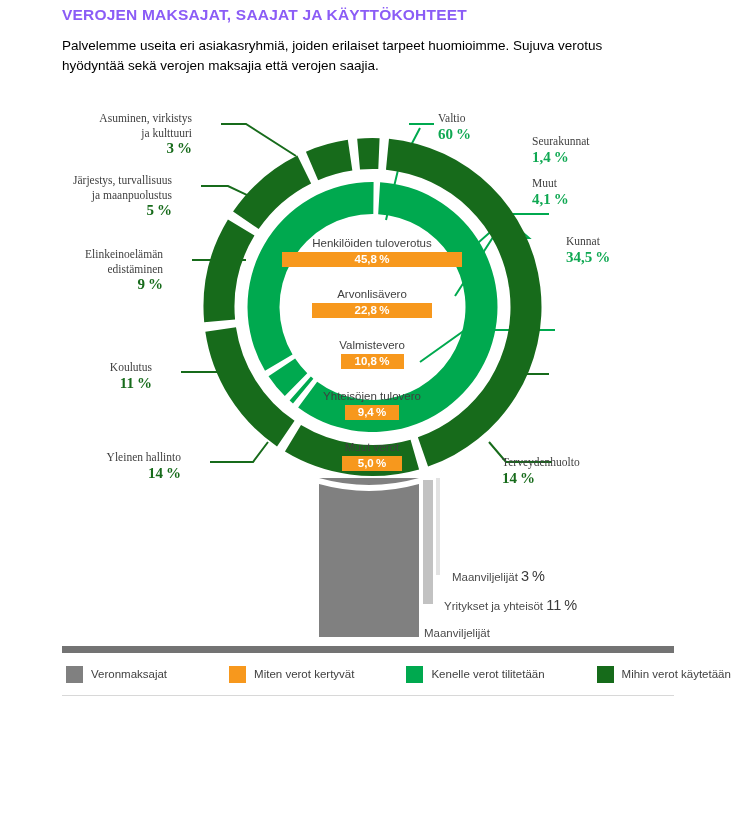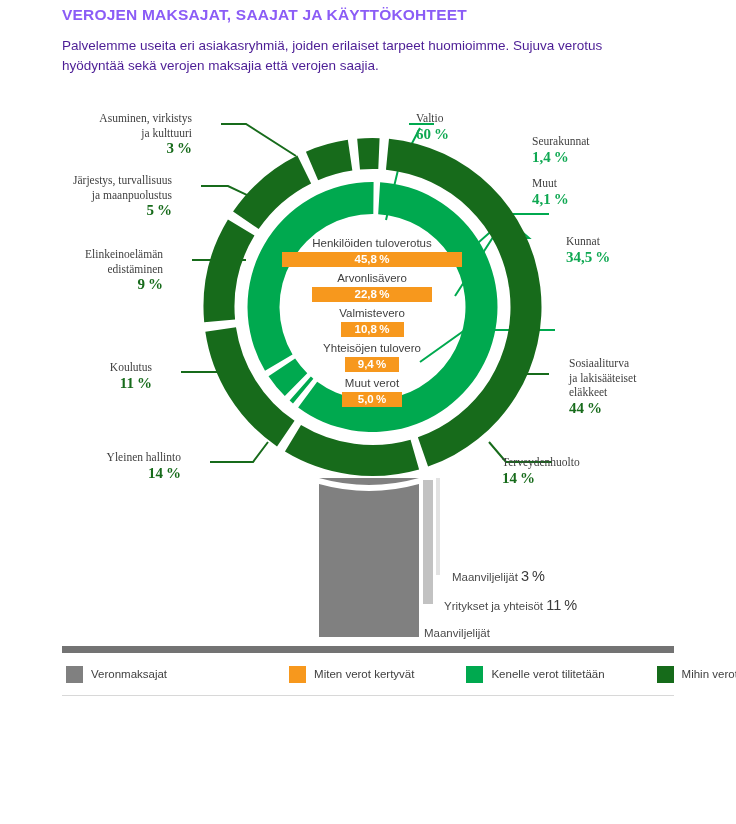--- a/index.html
+++ b/index.html
@@ -14,41 +14,41 @@
   .page{position:relative;width:736px;height:824px;}
 
   
   .title{
     position:absolute;left:62px;top:6px;
     font-size:15.5px;font-weight:bold;letter-spacing:.2px;
     color:#8b5cf6;
   }
   .intro{
     position:absolute;left:62px;top:36px;width:600px;
-    font-size:13.5px;line-height:20px;color:#4c1d95;
+    font-size:13.5px;line-height:20px;color:#000000;
   }
 
   
   .stage{position:absolute;left:0;top:100px;width:736px;height:560px;}
   .stage svg{position:absolute;left:0;top:0;}
 
   
   .lbl{position:absolute;font-size:11.5px;line-height:14.5px;color:#3f3f3f;font-family:Liberation Serif, serif;}
   .lbl .pct{display:block;font-weight:bold;font-size:15px;margin-top:1px;}
   .lbl.right{text-align:left;}
   .lbl.left{text-align:right;}
   .pct.dark{color:#176b1b;}
   .pct.bright{color:#0fa852;}
 
   
   .center-block{position:absolute;left:272px;top:136px;width:200px;text-align:center;}
   .cb-row{margin-bottom:2px;}
   .cb-name{font-size:11.5px;color:#3f3f3f;line-height:15px;}
   .cb-bar{
-    height:15px;background:#f7981d;margin:1px auto 4px auto;
+    height:15px;background:#f7981d;margin:1px auto 20px auto;
     color:#ffffff;font-size:11.5px;font-weight:bold;
     line-height:15px;text-align:center;
   }
 
   
   .grey-lbl{position:absolute;font-size:11.5px;color:#4a4a4a;white-space:nowrap;}
   .grey-lbl b{font-size:14.5px;font-weight:normal;color:#3a3a3a;}
 
   
   .legend{
@@ -157,46 +157,40 @@
     <div class="lbl left" style="left:0px;top:260px;width:152px">
       <span>Koulutus</span>
       <span class="pct dark">11 %</span>
     </div>
 
     <div class="lbl left" style="left:0px;top:350px;width:181px">
       <span>Yleinen hallinto</span>
       <span class="pct dark">14 %</span>
     </div>
 
-    <div class="lbl right" style="left:416px;top:11px;width:110px">
+    <div class="lbl right" style="left:438px;top:11px;width:110px">
       <span>Valtio</span>
       <span class="pct bright">60 %</span>
     </div>
 
     <div class="lbl right" style="left:532px;top:34px;width:140px">
       <span>Seurakunnat</span>
       <span class="pct bright">1,4 %</span>
     </div>
 
     <div class="lbl right" style="left:532px;top:76px;width:120px">
       <span>Muut</span>
       <span class="pct bright">4,1 %</span>
     </div>
 
     <div class="lbl right" style="left:566px;top:134px;width:130px">
       <span>Kunnat</span>
       <span class="pct bright">34,5 %</span>
     </div>
 
-    <div class="lbl right" style="left:569px;top:256px;width:150px">
-      <span>Sosiaaliturva</span><br>
-      <span>ja lakisääteiset</span><br>
-      <span>eläkkeet</span>
-      <span class="pct dark">44 %</span>
-    </div>
 
     <div class="lbl right" style="left:502px;top:355px;width:150px">
       <span>Terveydenhuolto</span>
       <span class="pct dark">14 %</span>
     </div>
 
     <div class="grey-lbl" style="left:452px;top:468px">
       <span>Maanviljelijät</span>
       <b>3 %</b>
     </div>
@@ -208,21 +202,21 @@
       <span>Maanviljelijät</span>
     </div>
 
   </div>
 
   <div class="legend">
     <div class="leg-item" style="margin-left:4px">
       <span class="leg-sw" style="background:#808080"></span>
       <span class="leg-tx">Veronmaksajat</span>
     </div>
-    <div class="leg-item" style="margin-left:88px">
+    <div class="leg-item" style="margin-left:28px">
       <span class="leg-sw" style="background:#f7981d"></span>
       <span class="leg-tx">Miten verot kertyvät</span>
     </div>
     <div class="leg-item" style="margin-left:18px">
       <span class="leg-sw" style="background:#00a94f"></span>
       <span class="leg-tx">Kenelle verot tilitetään</span>
     </div>
     <div class="leg-item" style="margin-left:18px;margin-right:0">
       <span class="leg-sw" style="background:#166b1a"></span>
       <span class="leg-tx">Mihin verot käytetään</span>

